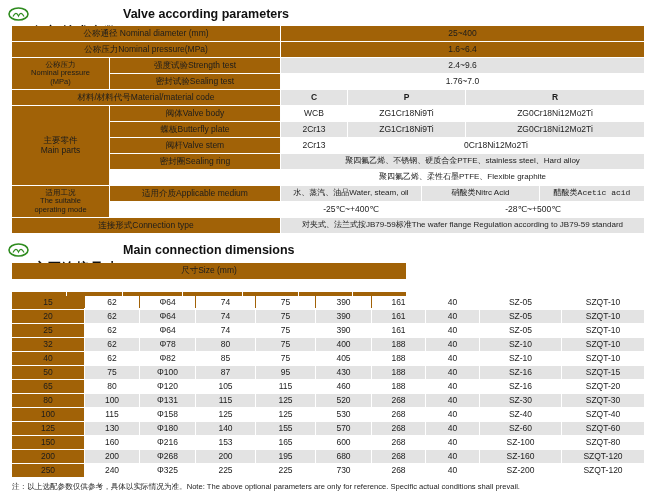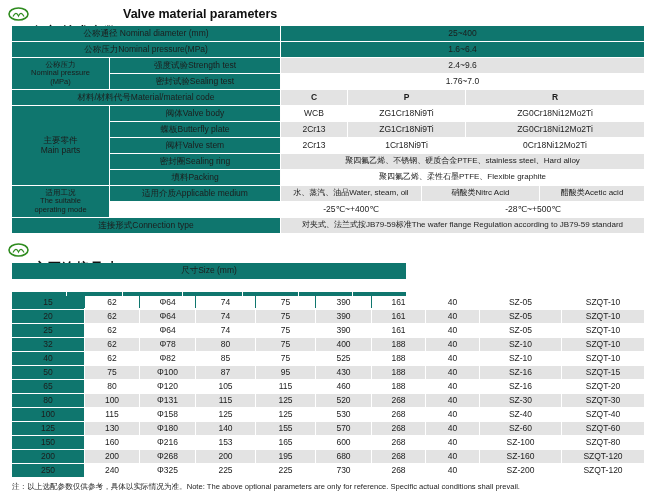--- a/index.html
+++ b/index.html
@@ -7,33 +7,33 @@
     font-family: "Liberation Sans", "DejaVu Sans", sans-serif; }
   body { padding: 5px 6px 0 12px; }
 
   .section-title { display: flex; align-items: center; gap: 5px; height: 18px;
     margin-left: -4px; margin-bottom: 3px; }
   .section-title .zh { font-size: 13px; font-weight: bold; color: #111; letter-spacing: 1px; margin-top: 36px; }
   .section-title .en { font-size: 12.5px; font-weight: bold; color: #111; }
 
   .cell { display: flex; align-items: center; justify-content: center; text-align: center;
     font-size: 8.5px; line-height: 1.12; color: #1c1c1c; overflow: hidden; }
-  .bg-green { background: #0f766e; }
+  .bg-green { background: #a16207; }
   .bg-gray  { background: #e3e3e3; }
   .bg-white { background: #ffffff; }
   .prelines { white-space: pre-line; }
   .small { font-size: 7.5px; }
   .fs8 { font-size: 8px; }
 
   
   .t1 { display: grid; grid-template-columns: 97px 170px 1fr; grid-auto-rows: 15px;
     gap: 1px; width: 632px; }
   .split { display: flex; gap: 1px; width: 100%; height: 100%; }
   .w-c { width: 66px; } .w-p { width: 117px; } .w-r { flex: 1; }
-  .w-m1 { width: 140px; } .w-m2 { width: 117px; } .w-m3 { flex: 1; }
+  .w-m1 { width: 140px; } .w-m2 { width: 117px; } .w-m3 { flex: 1; font-family: Liberation Mono, monospace; }
   .w-t1 { width: 140px; } .w-t2 { flex: 1; }
   .codehead { font-weight: bold; }
 
   
   .t2 { width: 632px; margin-top: 3px; }
   .t2head { display: flex; gap: 1px; height: 33px; flex-direction: column; }
   .hc0 { width: 72px; font-size: 7.5px; }
   .t2mid { width: 394px; display: flex; flex-direction: column; gap: 13px; }
   .sizehead { height: 16px; }
   .subcols { display: flex; gap: 1px; height: 16px; }
@@ -51,21 +51,21 @@
 </style>
 </head>
 <body>
 
 <div class="section-title">
   <svg width="21" height="14" viewBox="0 0 21 14">
     <ellipse cx="10.5" cy="7" rx="9.5" ry="6" fill="none" stroke="#2e8b1e" stroke-width="1.6"></ellipse>
     <path d="M5 9.5 Q8 3.5 10.5 9 Q13 3.5 16 9.5" fill="none" stroke="#2e8b1e" stroke-width="1.2"></path>
   </svg>
   <span class="zh">阀门技术参数</span>
-  <span class="en">Valve material parameters</span>
+  <span class="en">Valve according parameters</span>
 </div>
 
 <div class="t1">
 
   <div class="cell bg-green" style="grid-column:1/3;grid-row:1">公称通径 Nominal diameter (mm)</div>
   <div class="cell bg-green" style="grid-column:3;grid-row:1">25~400</div>
 
   <div class="cell bg-green" style="grid-column:1/3;grid-row:2">公称压力Nominal pressure(MPa)</div>
   <div class="cell bg-green" style="grid-column:3;grid-row:2">1.6~6.4</div>
 
@@ -94,26 +94,24 @@
   </div>
   <div class="cell bg-green" style="grid-column:2;grid-row:7">蝶板Butterfly plate</div>
   <div class="split" style="grid-column:3;grid-row:7">
     <div class="cell bg-gray w-c">2Cr13</div>
     <div class="cell bg-gray w-p">ZG1Cr18Ni9Ti</div>
     <div class="cell bg-gray w-r">ZG0Cr18Ni12Mo2Ti</div>
   </div>
   <div class="cell bg-green" style="grid-column:2;grid-row:8">阀杆Valve stem</div>
   <div class="split" style="grid-column:3;grid-row:8">
     <div class="cell bg-white w-c">2Cr13</div>
-    <div class="cell bg-white w-p">1Cr18Ni9Ti</div>
     <div class="cell bg-white w-r">0Cr18Ni12Mo2Ti</div>
   </div>
   <div class="cell bg-green" style="grid-column:2;grid-row:9">密封圈Sealing ring</div>
   <div class="cell bg-gray fs8" style="grid-column:3;grid-row:9">聚四氟乙烯、不锈钢、硬质合金PTFE、stainless steel、Hard alloy</div>
-  <div class="cell bg-green" style="grid-column:2;grid-row:10">填料Packing</div>
   <div class="cell bg-white fs8" style="grid-column:3;grid-row:10">聚四氟乙烯、柔性石墨PTFE、Flexible graphite</div>
 
   <div class="cell bg-green prelines small" style="grid-column:1;grid-row:11/13">适用工况
 The suitable
 operating mode</div>
   <div class="cell bg-green" style="grid-column:2;grid-row:11">适用介质Applicable medium</div>
   <div class="split" style="grid-column:3;grid-row:11">
     <div class="cell bg-gray fs8 w-m1">水、蒸汽、油品Water, steam, oil</div>
     <div class="cell bg-gray fs8 w-m2">硝酸类Nitrc Acid</div>
     <div class="cell bg-gray fs8 w-m3">醋酸类Acetic acid</div>
@@ -128,20 +126,21 @@
 </div>
 
 <div class="gap-8"></div>
 
 <div class="section-title">
   <svg width="21" height="14" viewBox="0 0 21 14">
     <ellipse cx="10.5" cy="7" rx="9.5" ry="6" fill="none" stroke="#2e8b1e" stroke-width="1.6"></ellipse>
     <path d="M5 9.5 Q8 3.5 10.5 9 Q13 3.5 16 9.5" fill="none" stroke="#2e8b1e" stroke-width="1.2"></path>
   </svg>
   <span class="zh">主要连接尺寸</span>
+  <span class="en">Main connection dimensions</span>
 </div>
 
 <div class="t2">
   <div class="t2head">
     <div class="cell bg-green prelines hc0">公称通径
 Nominal diameter
 (mm)</div>
     <div class="t2mid">
       <div class="cell bg-green sizehead">尺寸Size (mm)</div>
       <div class="subcols">
@@ -206,21 +205,21 @@
         <div class="cell c7 bg-gray">40</div>
         <div class="cell c8 bg-gray">SZ-10</div>
         <div class="cell c9 bg-gray">SZQT-10</div>
       </div>
       <div class="t2row">
         <div class="cell c0 bg-green">40</div>
         <div class="cell c1 bg-white">62</div>
         <div class="cell c2 bg-white">Φ82</div>
         <div class="cell c3 bg-white">85</div>
         <div class="cell c4 bg-white">75</div>
-        <div class="cell c5 bg-white">525</div>
+        <div class="cell c5 bg-white">405</div>
         <div class="cell c6 bg-white">188</div>
         <div class="cell c7 bg-white">40</div>
         <div class="cell c8 bg-white">SZ-10</div>
         <div class="cell c9 bg-white">SZQT-10</div>
       </div>
       <div class="t2row">
         <div class="cell c0 bg-green">50</div>
         <div class="cell c1 bg-gray">75</div>
         <div class="cell c2 bg-gray">Φ100</div>
         <div class="cell c3 bg-gray">87</div>

